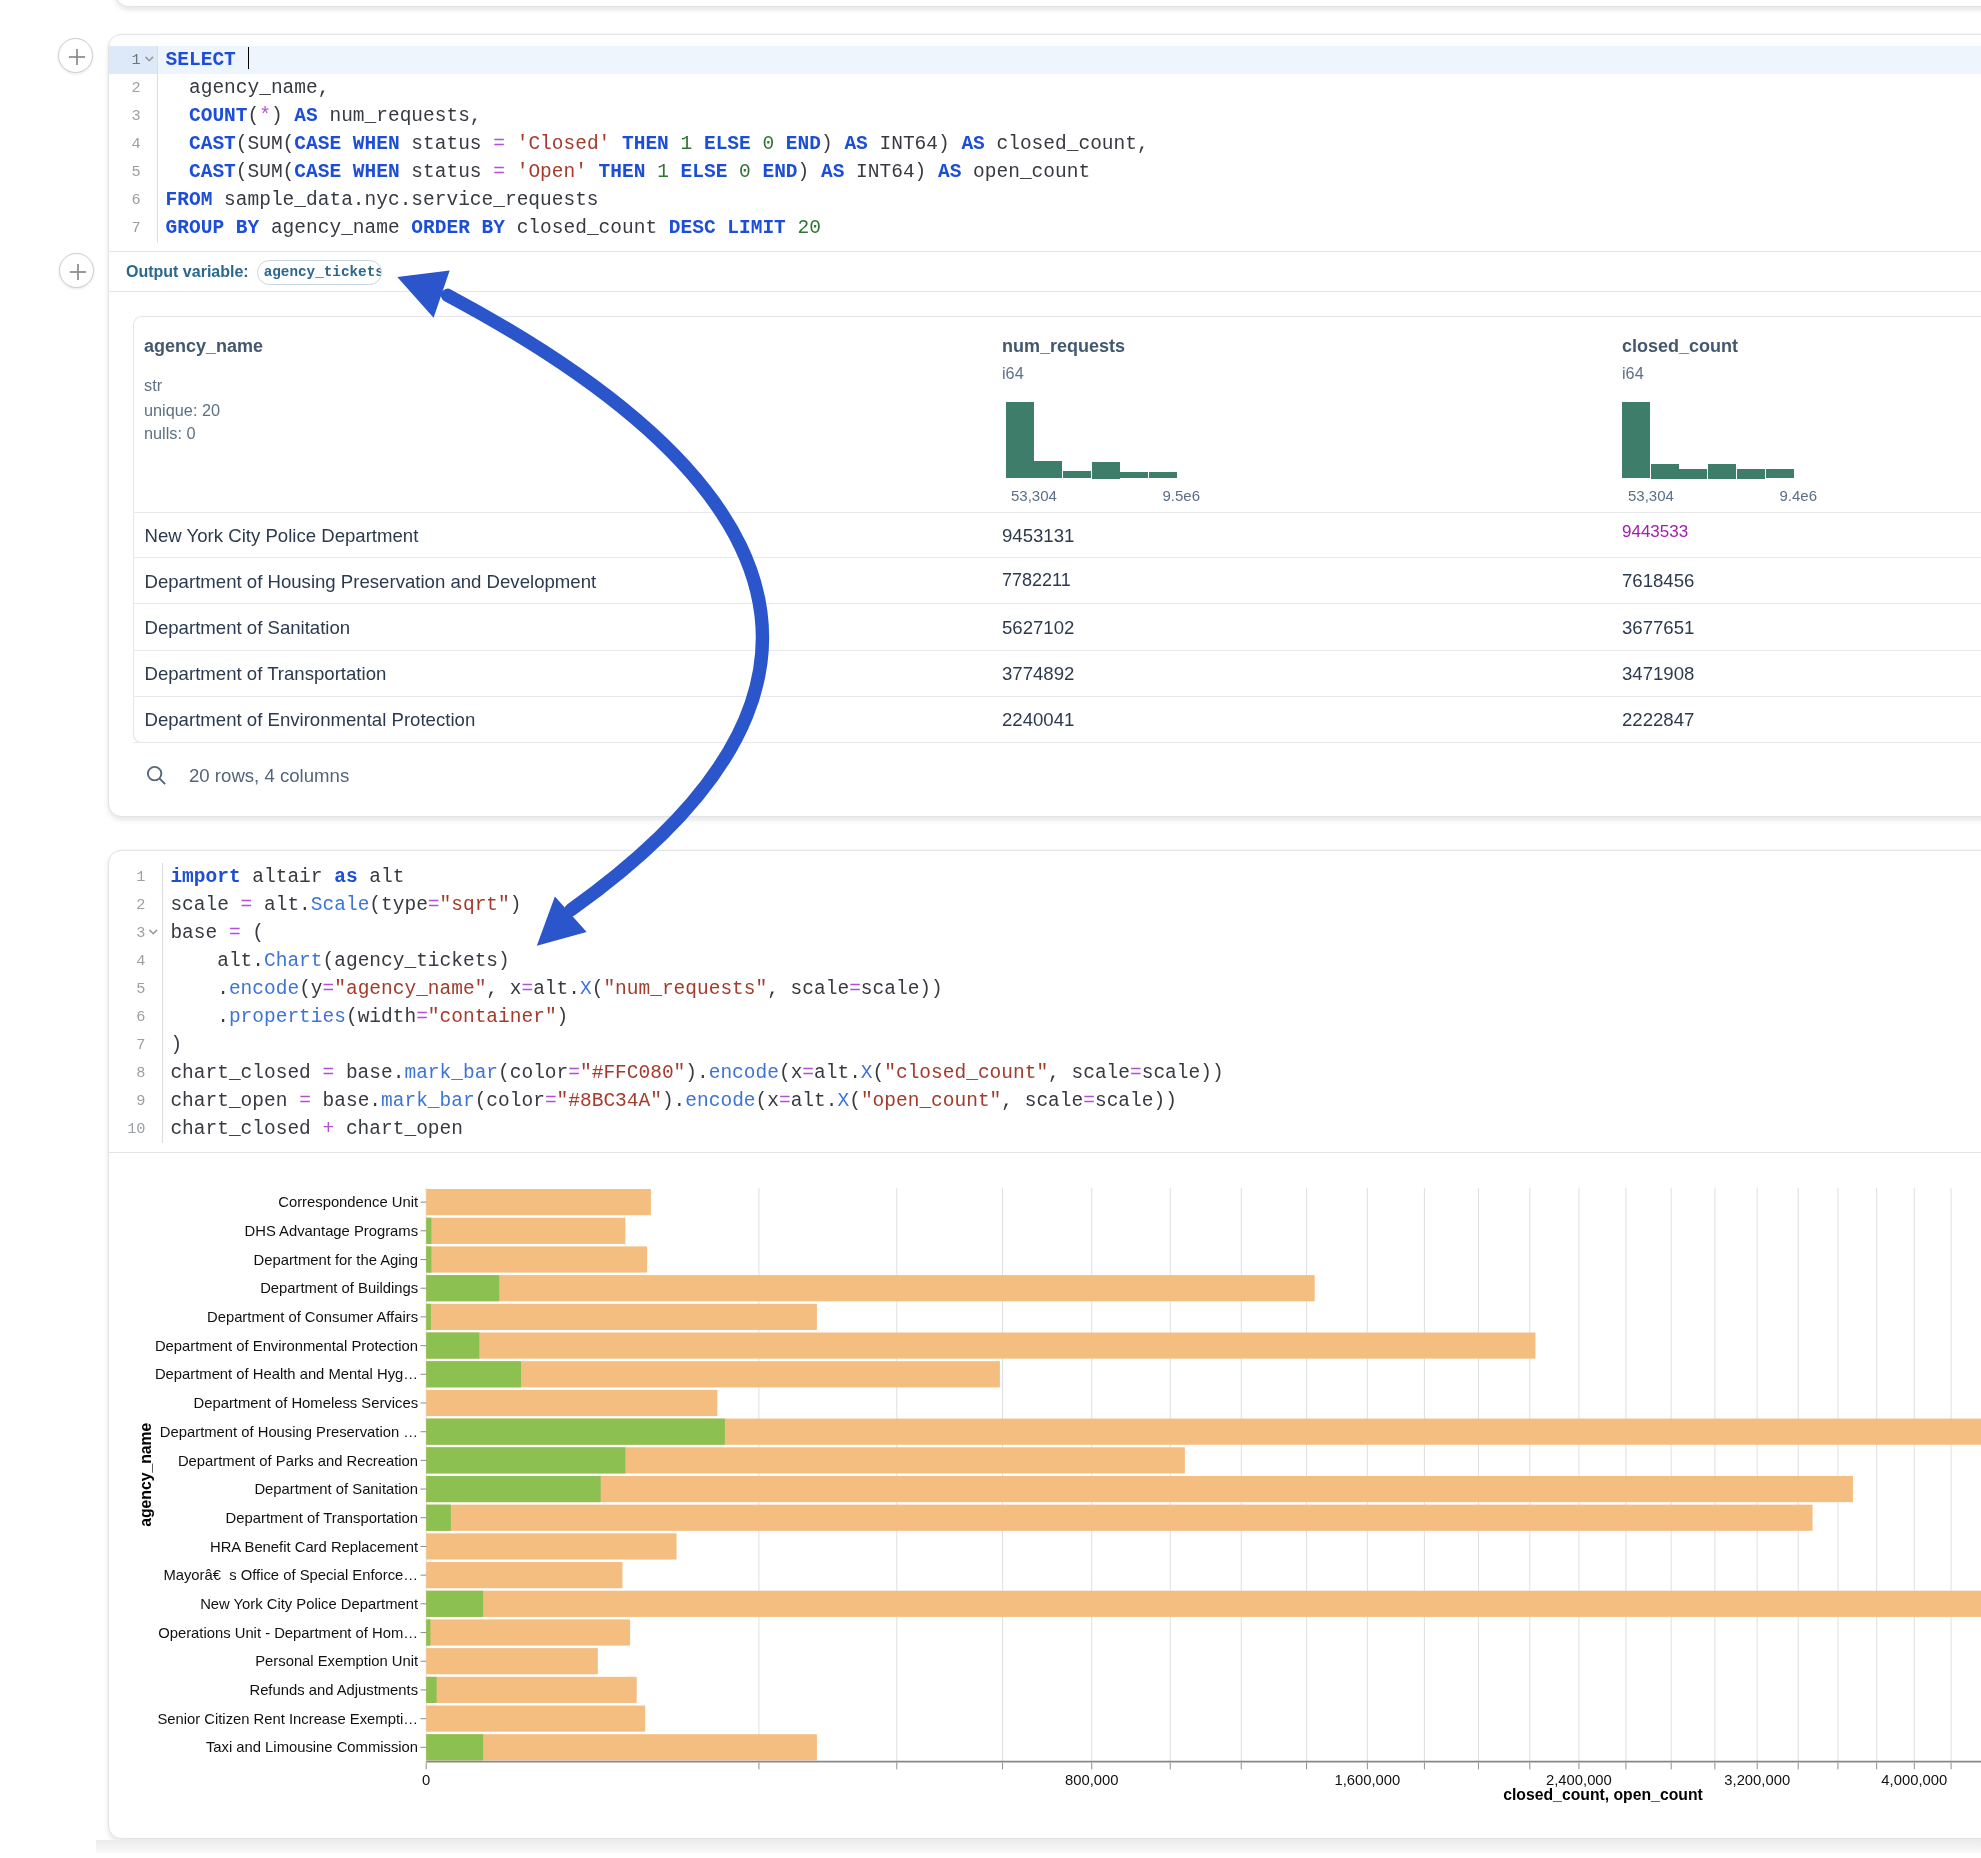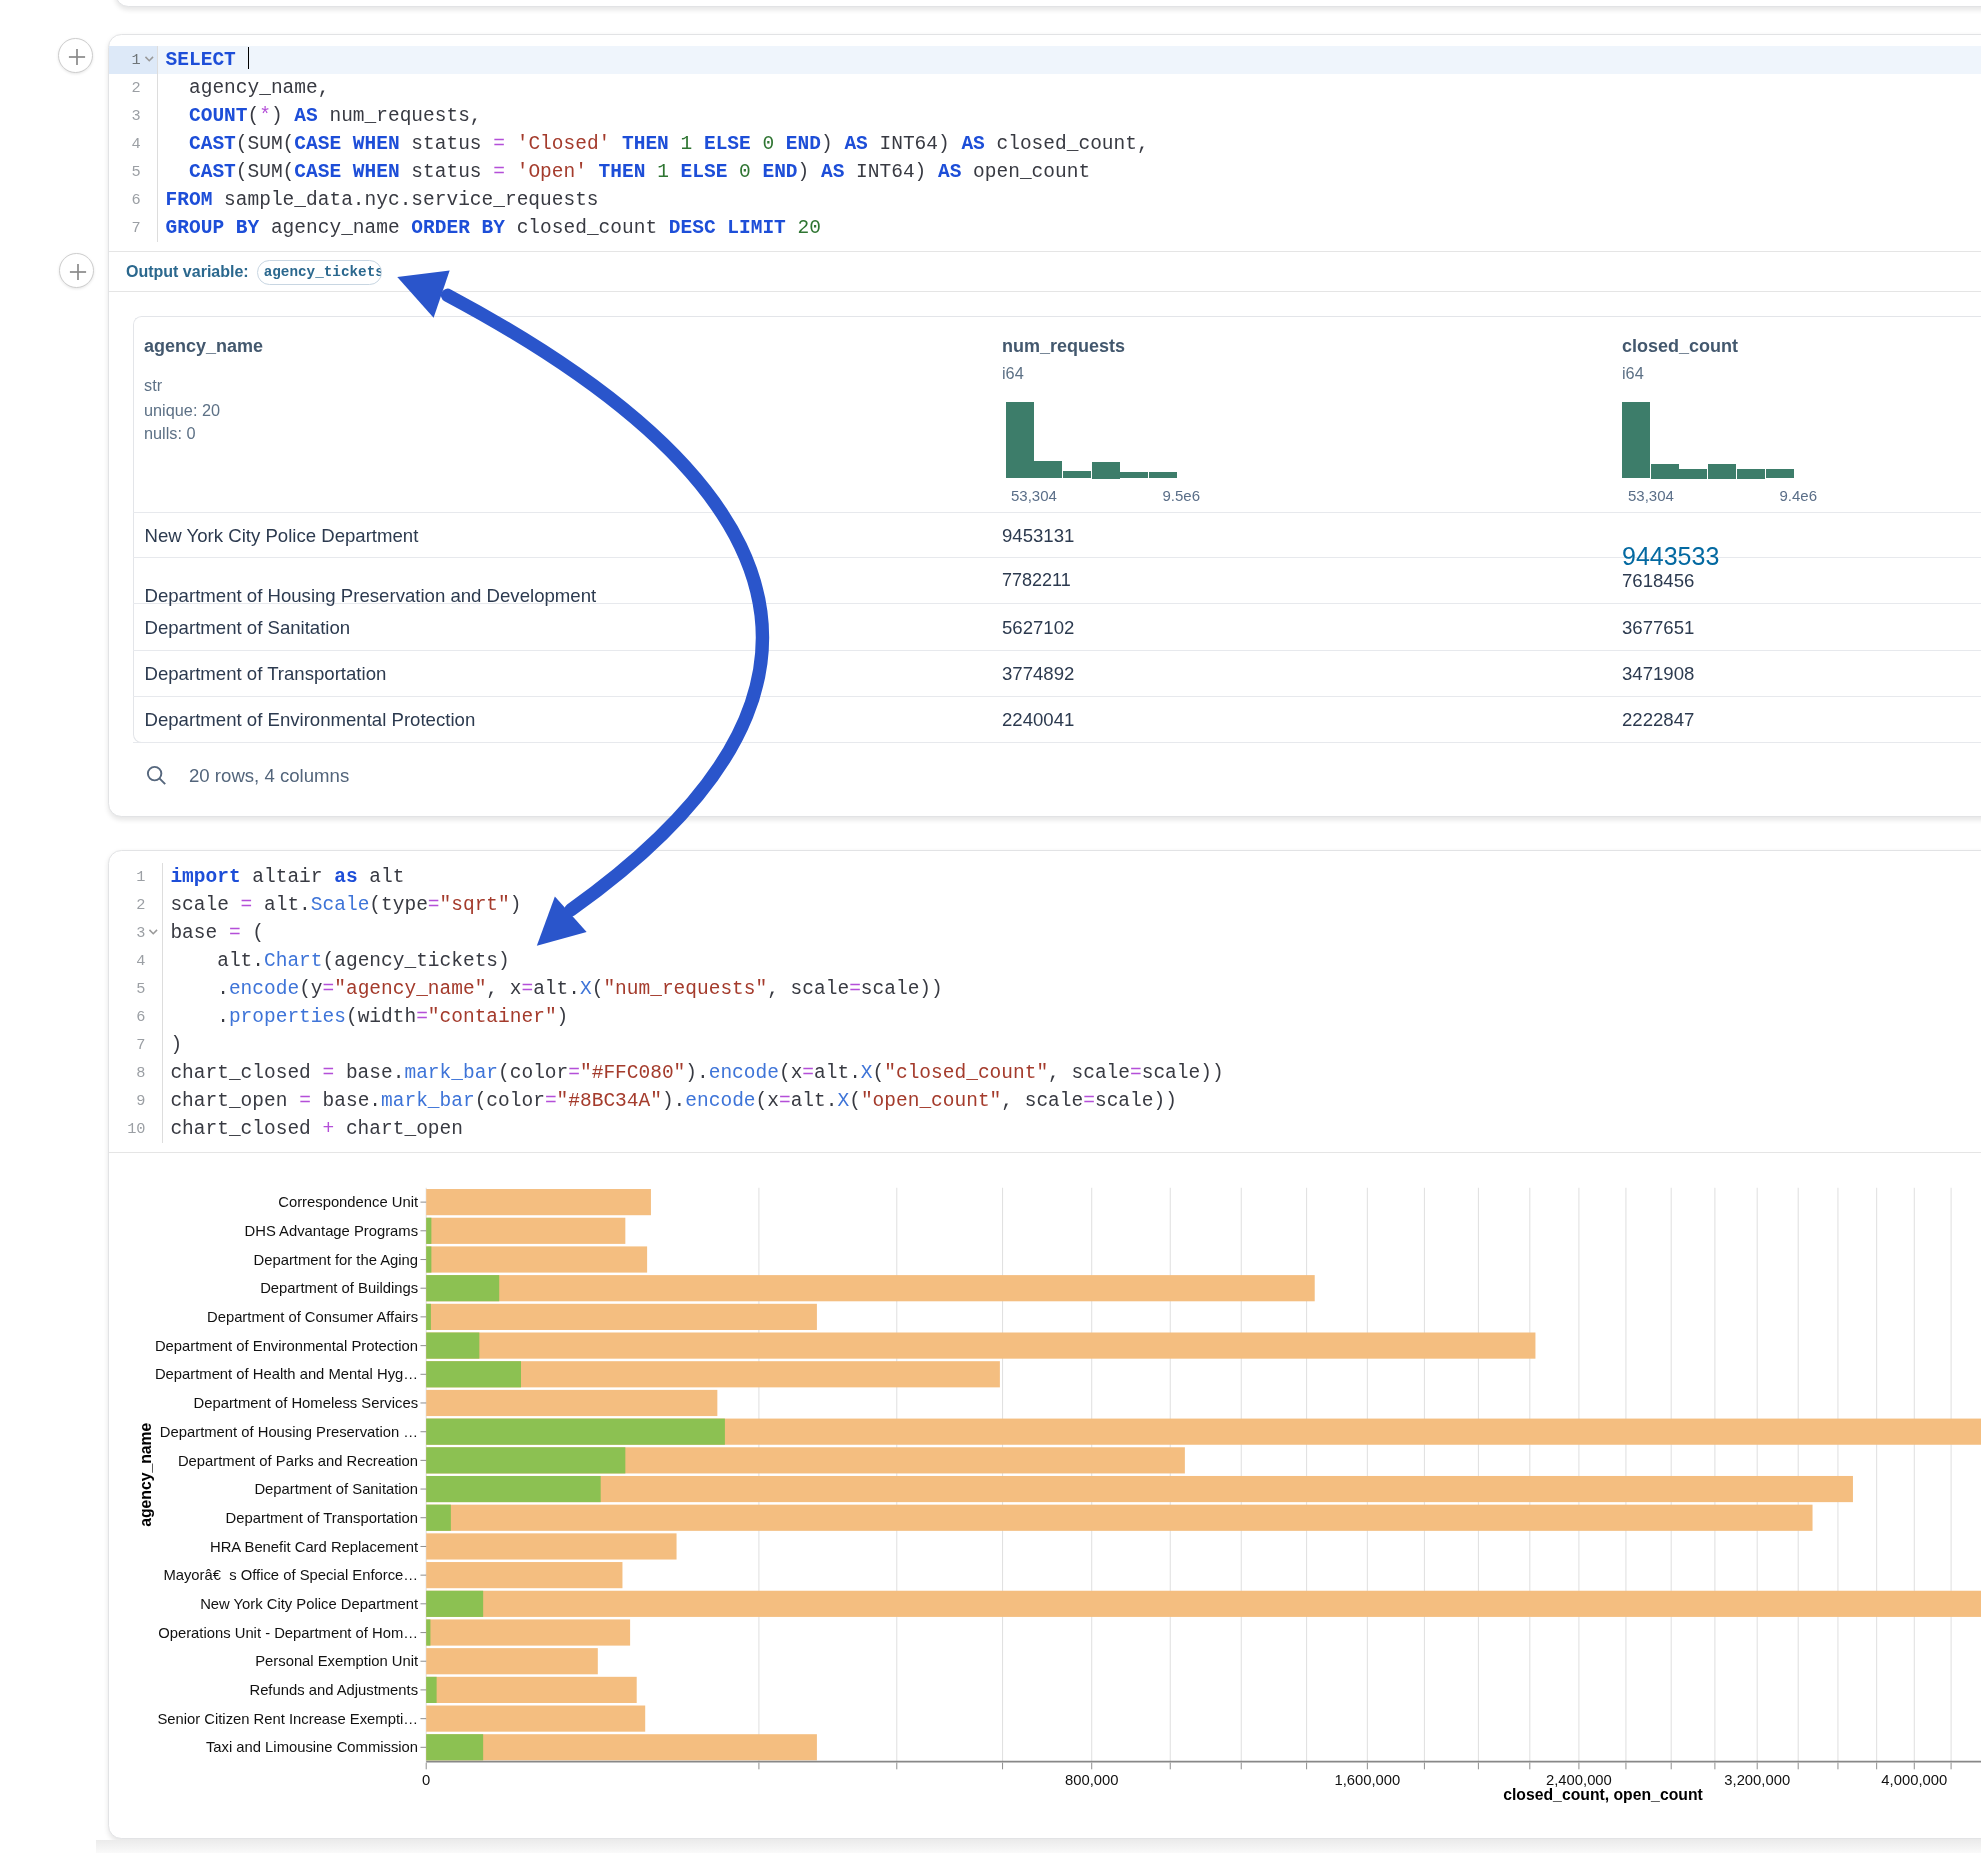--- a/index.html
+++ b/index.html
@@ -87,24 +87,24 @@
 <div style="position:absolute;left:1708px;top:464px;width:28px;height:15px;background:#3D7D6A"></div>
 <div style="position:absolute;left:1737px;top:469px;width:28px;height:9.6px;background:#3D7D6A"></div>
 <div style="position:absolute;left:1766px;top:469px;width:28px;height:9px;background:#3D7D6A"></div>
 <div style="position:absolute;left:1628px;top:487px;font-size:15px;color:#5A6E88">53,304</div>
 <div style="position:absolute;left:1760px;top:487px;width:57px;text-align:right;font-size:15px;color:#5A6E88">9.4e6</div>
 </div>
 
 <div style="position:absolute;left:133px;right:0;top:512px;height:46px;border-top:1px solid #E7E9ED;border-bottom:1px solid #E7E9ED">
 <span style="position:absolute;left:11.5px;top:11.5px;font-size:18.6px;color:#2C3A4F">New York City Police Department</span>
 <span style="position:absolute;left:869px;top:11.5px;font-size:18.6px;color:#2C3A4F">9453131</span>
-<span style="position:absolute;left:1489px;top:29px;font-size:25px;color:#0369a1">9443533</span>
+<span style="position:absolute;left:1489px;top:9px;font-size:17px;color:#a21caf">9443533</span>
 </div>
 <div style="position:absolute;left:133px;right:0;top:558px;height:46px;border-bottom:1px solid #E7E9ED">
-<span style="position:absolute;left:11.5px;top:27px;font-size:18.6px;color:#2C3A4F">Department of Housing Preservation and Development</span>
+<span style="position:absolute;left:11.5px;top:13px;font-size:18.6px;color:#2C3A4F">Department of Housing Preservation and Development</span>
 <span style="position:absolute;left:869px;top:11.5px;font-size:18px;color:#2C3A4F">7782211</span>
 <span style="position:absolute;left:1489px;top:11.5px;font-size:18.6px;color:#2C3A4F">7618456</span>
 </div>
 <div style="position:absolute;left:133px;right:0;top:605px;height:46px;border-bottom:1px solid #E7E9ED">
 <span style="position:absolute;left:11.5px;top:11.5px;font-size:18.6px;color:#2C3A4F">Department of Sanitation</span>
 <span style="position:absolute;left:869px;top:11.5px;font-size:18.6px;color:#2C3A4F">5627102</span>
 <span style="position:absolute;left:1489px;top:11.5px;font-size:18.6px;color:#2C3A4F">3677651</span>
 </div>
 <div style="position:absolute;left:133px;right:0;top:651px;height:46px;border-bottom:1px solid #E7E9ED">
 <span style="position:absolute;left:11.5px;top:11.5px;font-size:18.6px;color:#2C3A4F">Department of Transportation</span>

